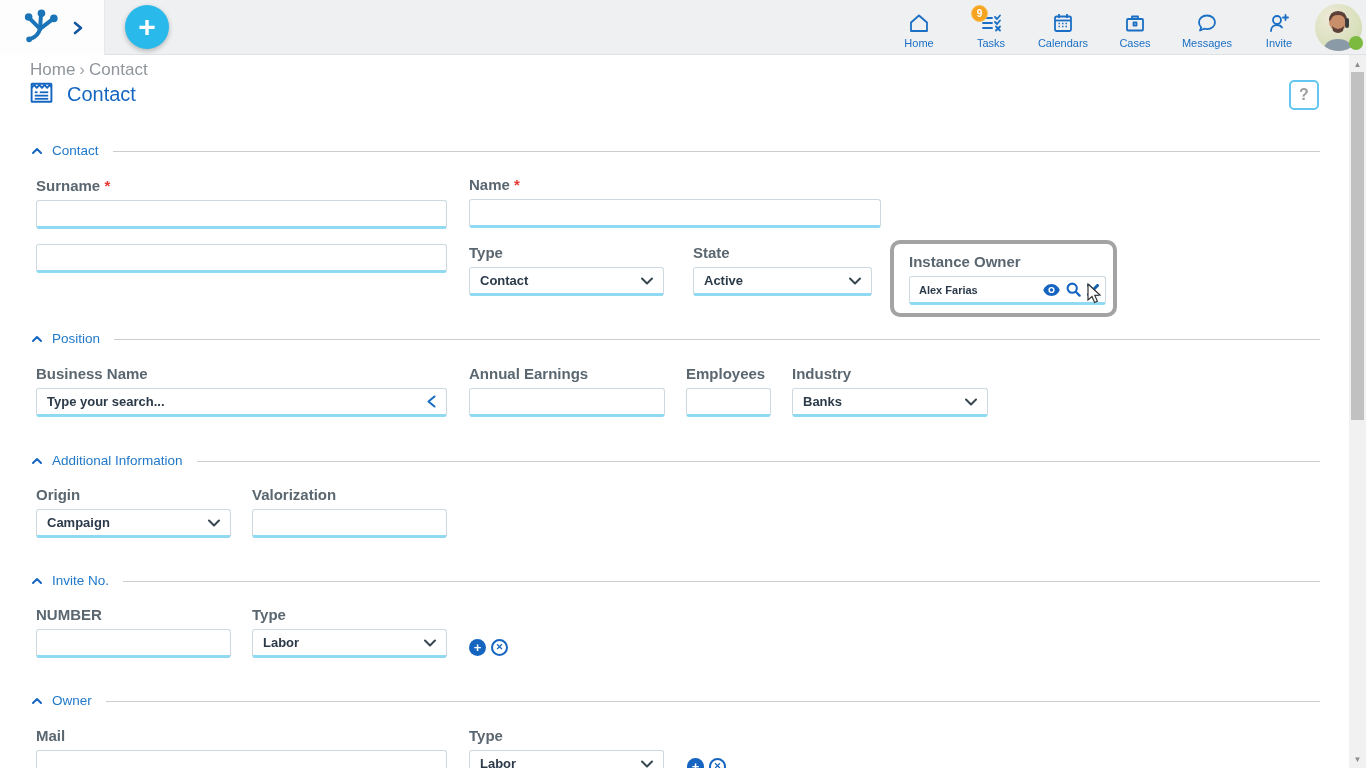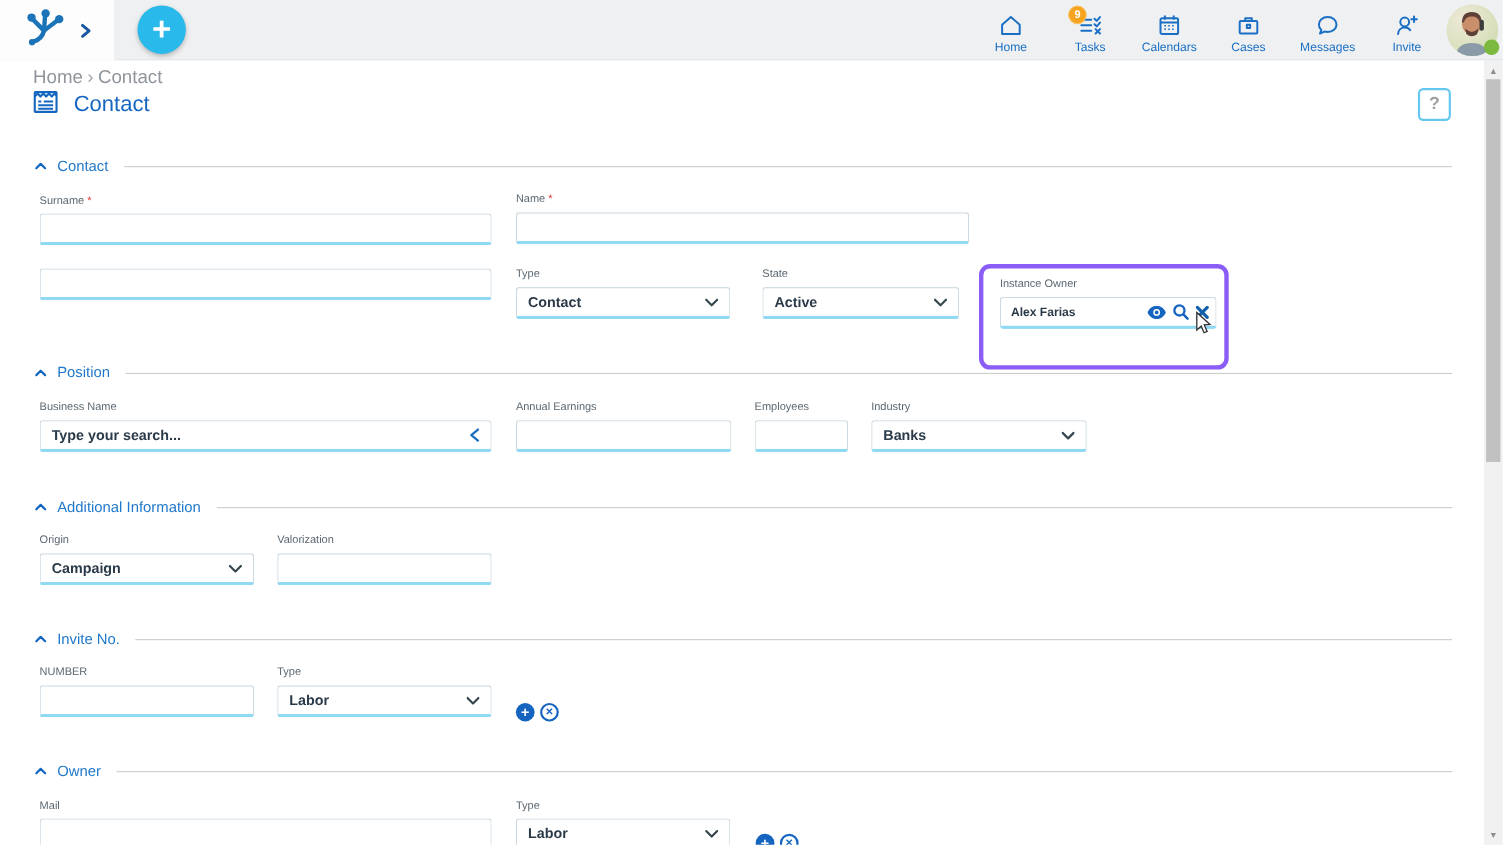--- a/index.html
+++ b/index.html
@@ -47,34 +47,34 @@
     justify-content:center; cursor:pointer; }
 
   .sechead { position:absolute; left:30px; width:1290px; display:flex;
     align-items:center; gap:8px; }
   .sechead .sectitle { font-size:13.5px; color:#1f78c9; white-space:nowrap;
     margin-right:6px; }
   .sechead .line { flex:1; border-top:1px solid #ccc; margin-top:2px; }
   .collapse { display:flex; align-items:center; cursor:pointer; }
 
   .field { position:absolute; }
-  .flabel { display:block; font-size:10px; color:#5b6770; margin-bottom:6px;
-    white-space:nowrap; }
+  .flabel { display:block; font-size:15px; color:#5b6770; margin-bottom:6px;
+    white-space:nowrap;font-weight:bold; }
   .req { color:#e53935; }
   .tinput { width:100%; height:29px; border:1px solid #ccd9e0;
     border-bottom:3px solid #90d9f2; border-radius:3px; padding:0 9px;
     font-size:13px; font-weight:600; color:#2b3a49; outline:none; background:#fff;
     font-family:"Liberation Sans", sans-serif; }
   .selectbox, .lookup { width:100%; height:29px; border:1px solid #ccd9e0;
     border-bottom:3px solid #90d9f2; border-radius:3px; background:#fff;
     display:flex; align-items:center; justify-content:space-between;
     padding:0 10px; font-size:13px; font-weight:600; color:#2b3a49;
     cursor:pointer; }
-  .owner-box { position:absolute; left:890px; top:185px; width:227px; height:96px;
-    border:4px solid #8b5cf6; border-radius:10px; background:#fff; }
+  .owner-box { position:absolute; left:890px; top:185px; width:227px; height:77px;
+    border:4px solid #a3a3a3; border-radius:10px; background:#fff; }
   .owner-inner { position:absolute; left:15px; top:9px; width:197px; }
   .owner-input { height:29px; border:1px solid #ccd9e0;
     border-bottom:3px solid #90d9f2; border-radius:3px; display:flex;
     align-items:center; padding:0 6px 0 9px; gap:6px; }
   .owner-name { flex:1; font-size:11px; font-weight:600; color:#2b3a49; }
   .icon-btn { display:flex; align-items:center; cursor:pointer; }
 
   .round-actions { position:absolute; display:flex; gap:5px; align-items:center; }
   .add-btn { width:17px; height:17px; border-radius:50%; background:#1565c0;
     color:#fff; display:flex; align-items:center; justify-content:center;

